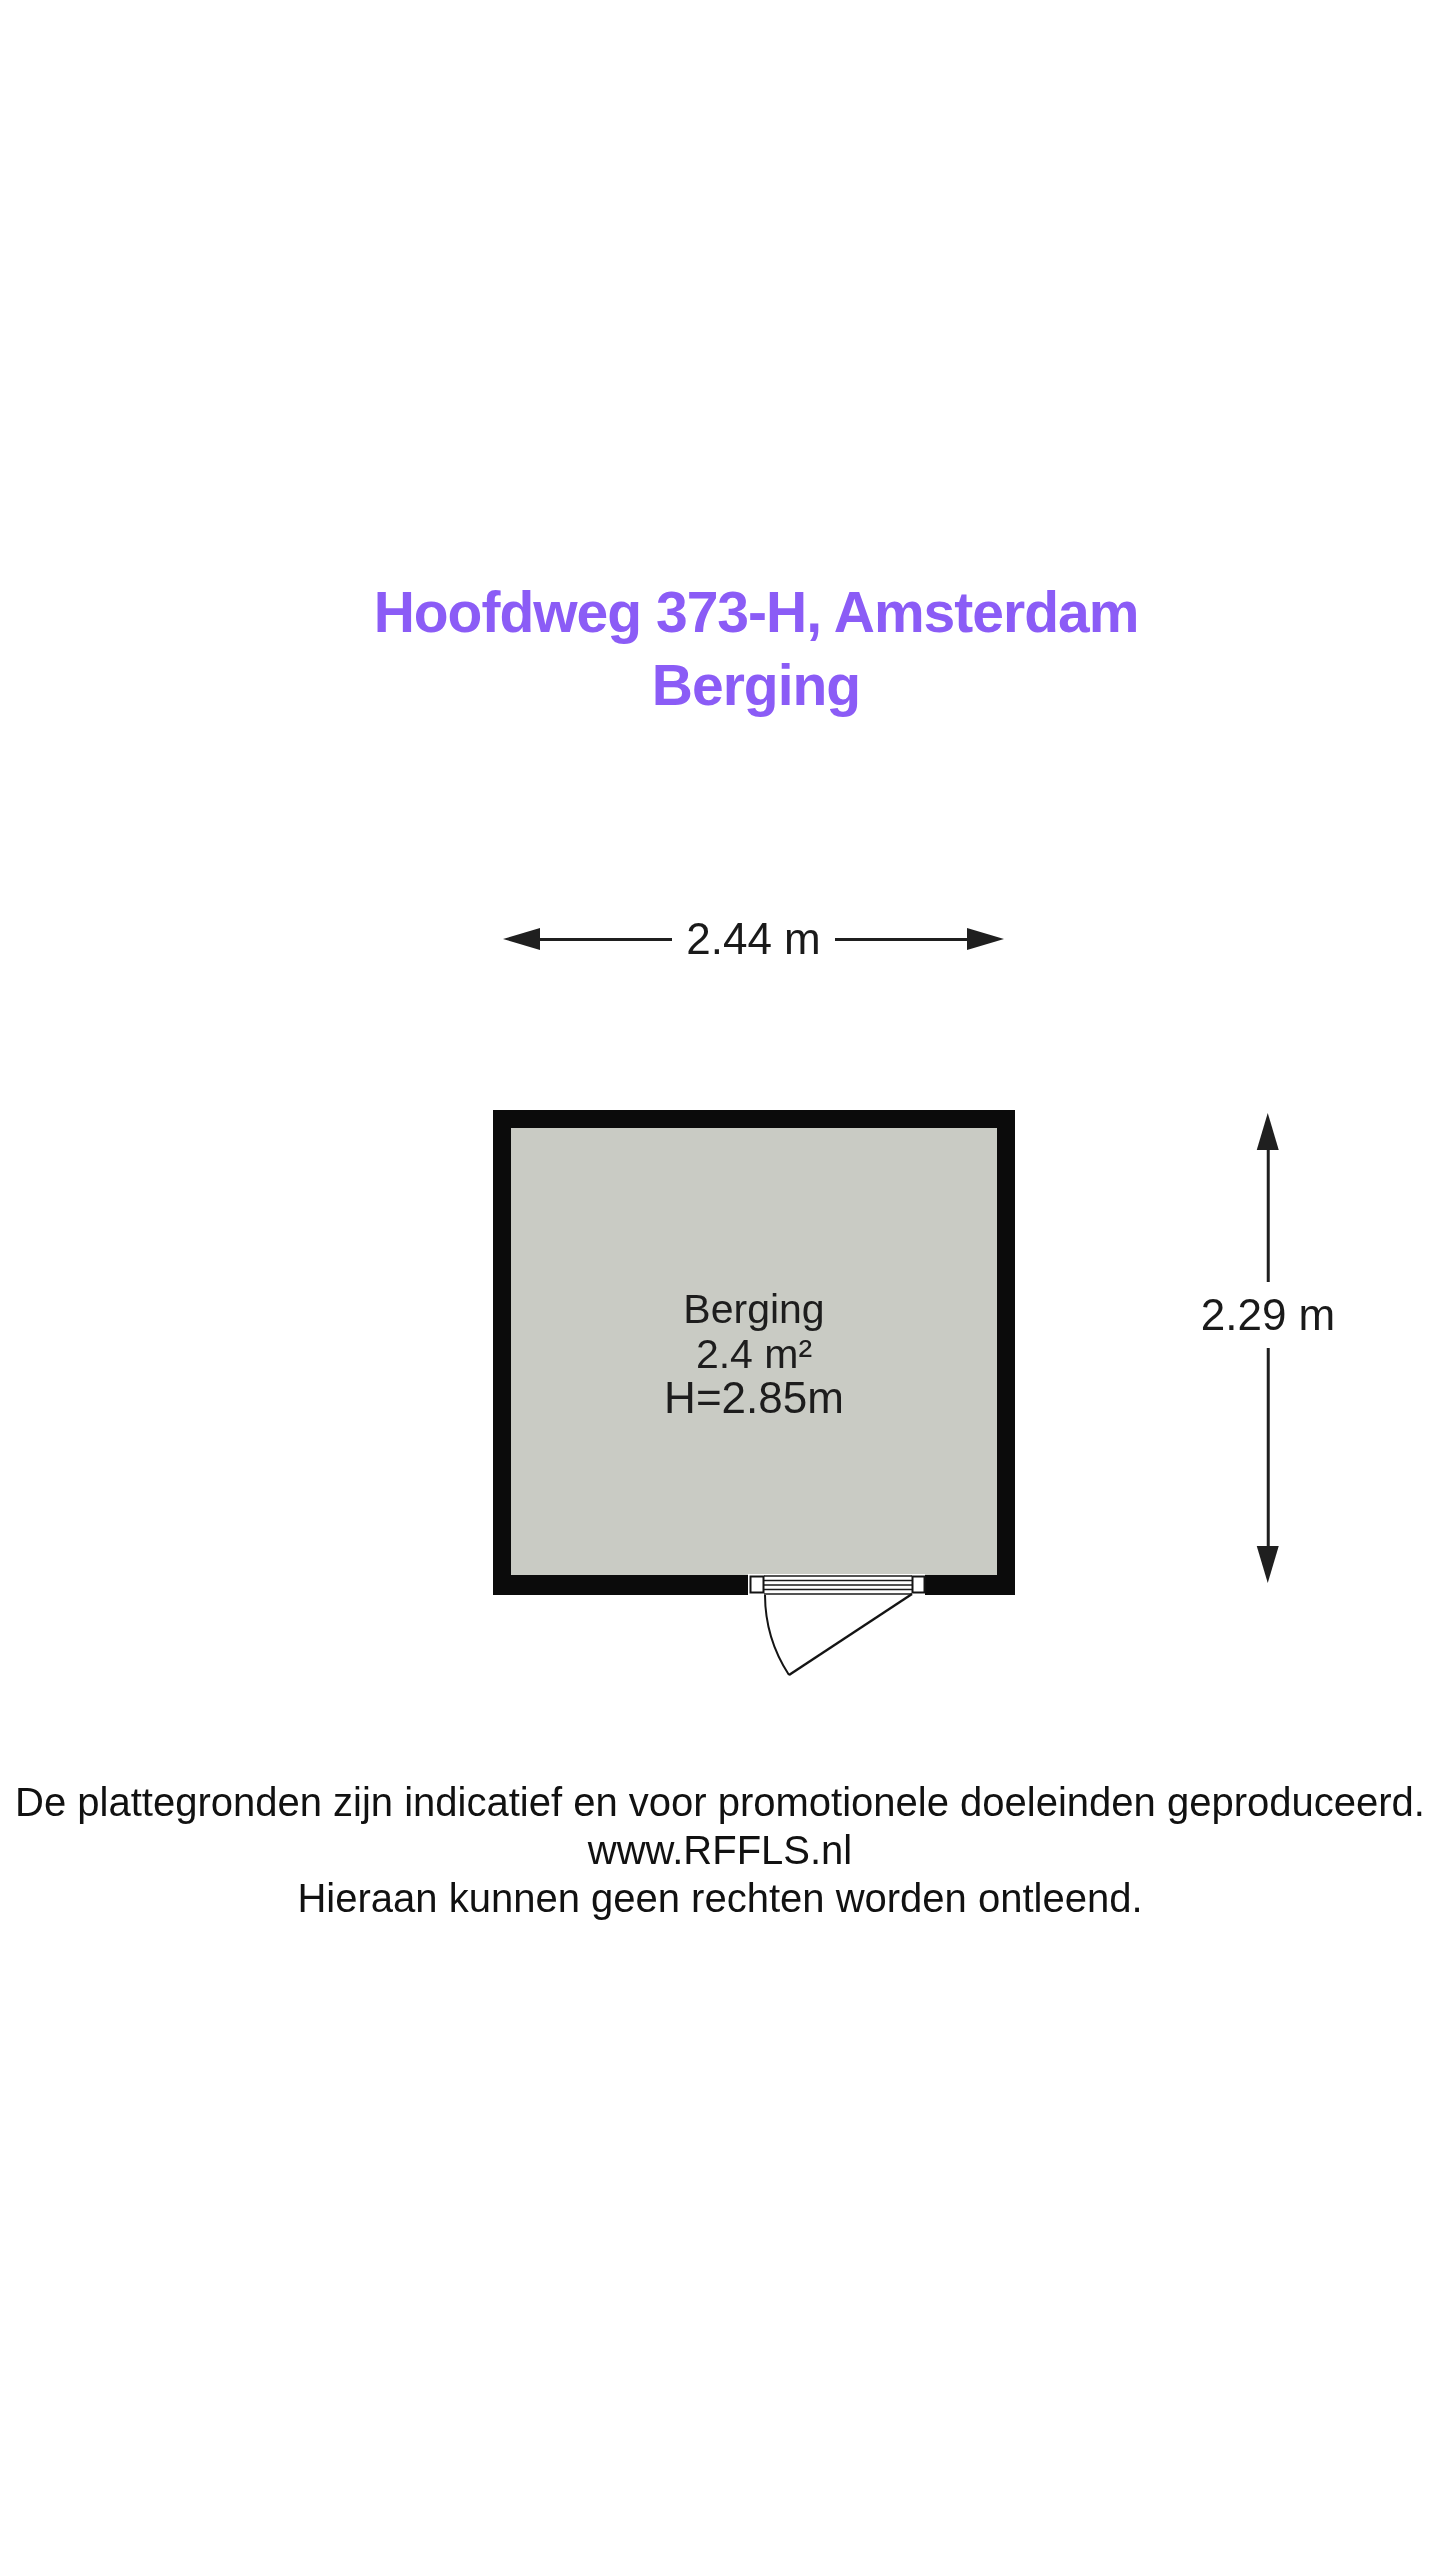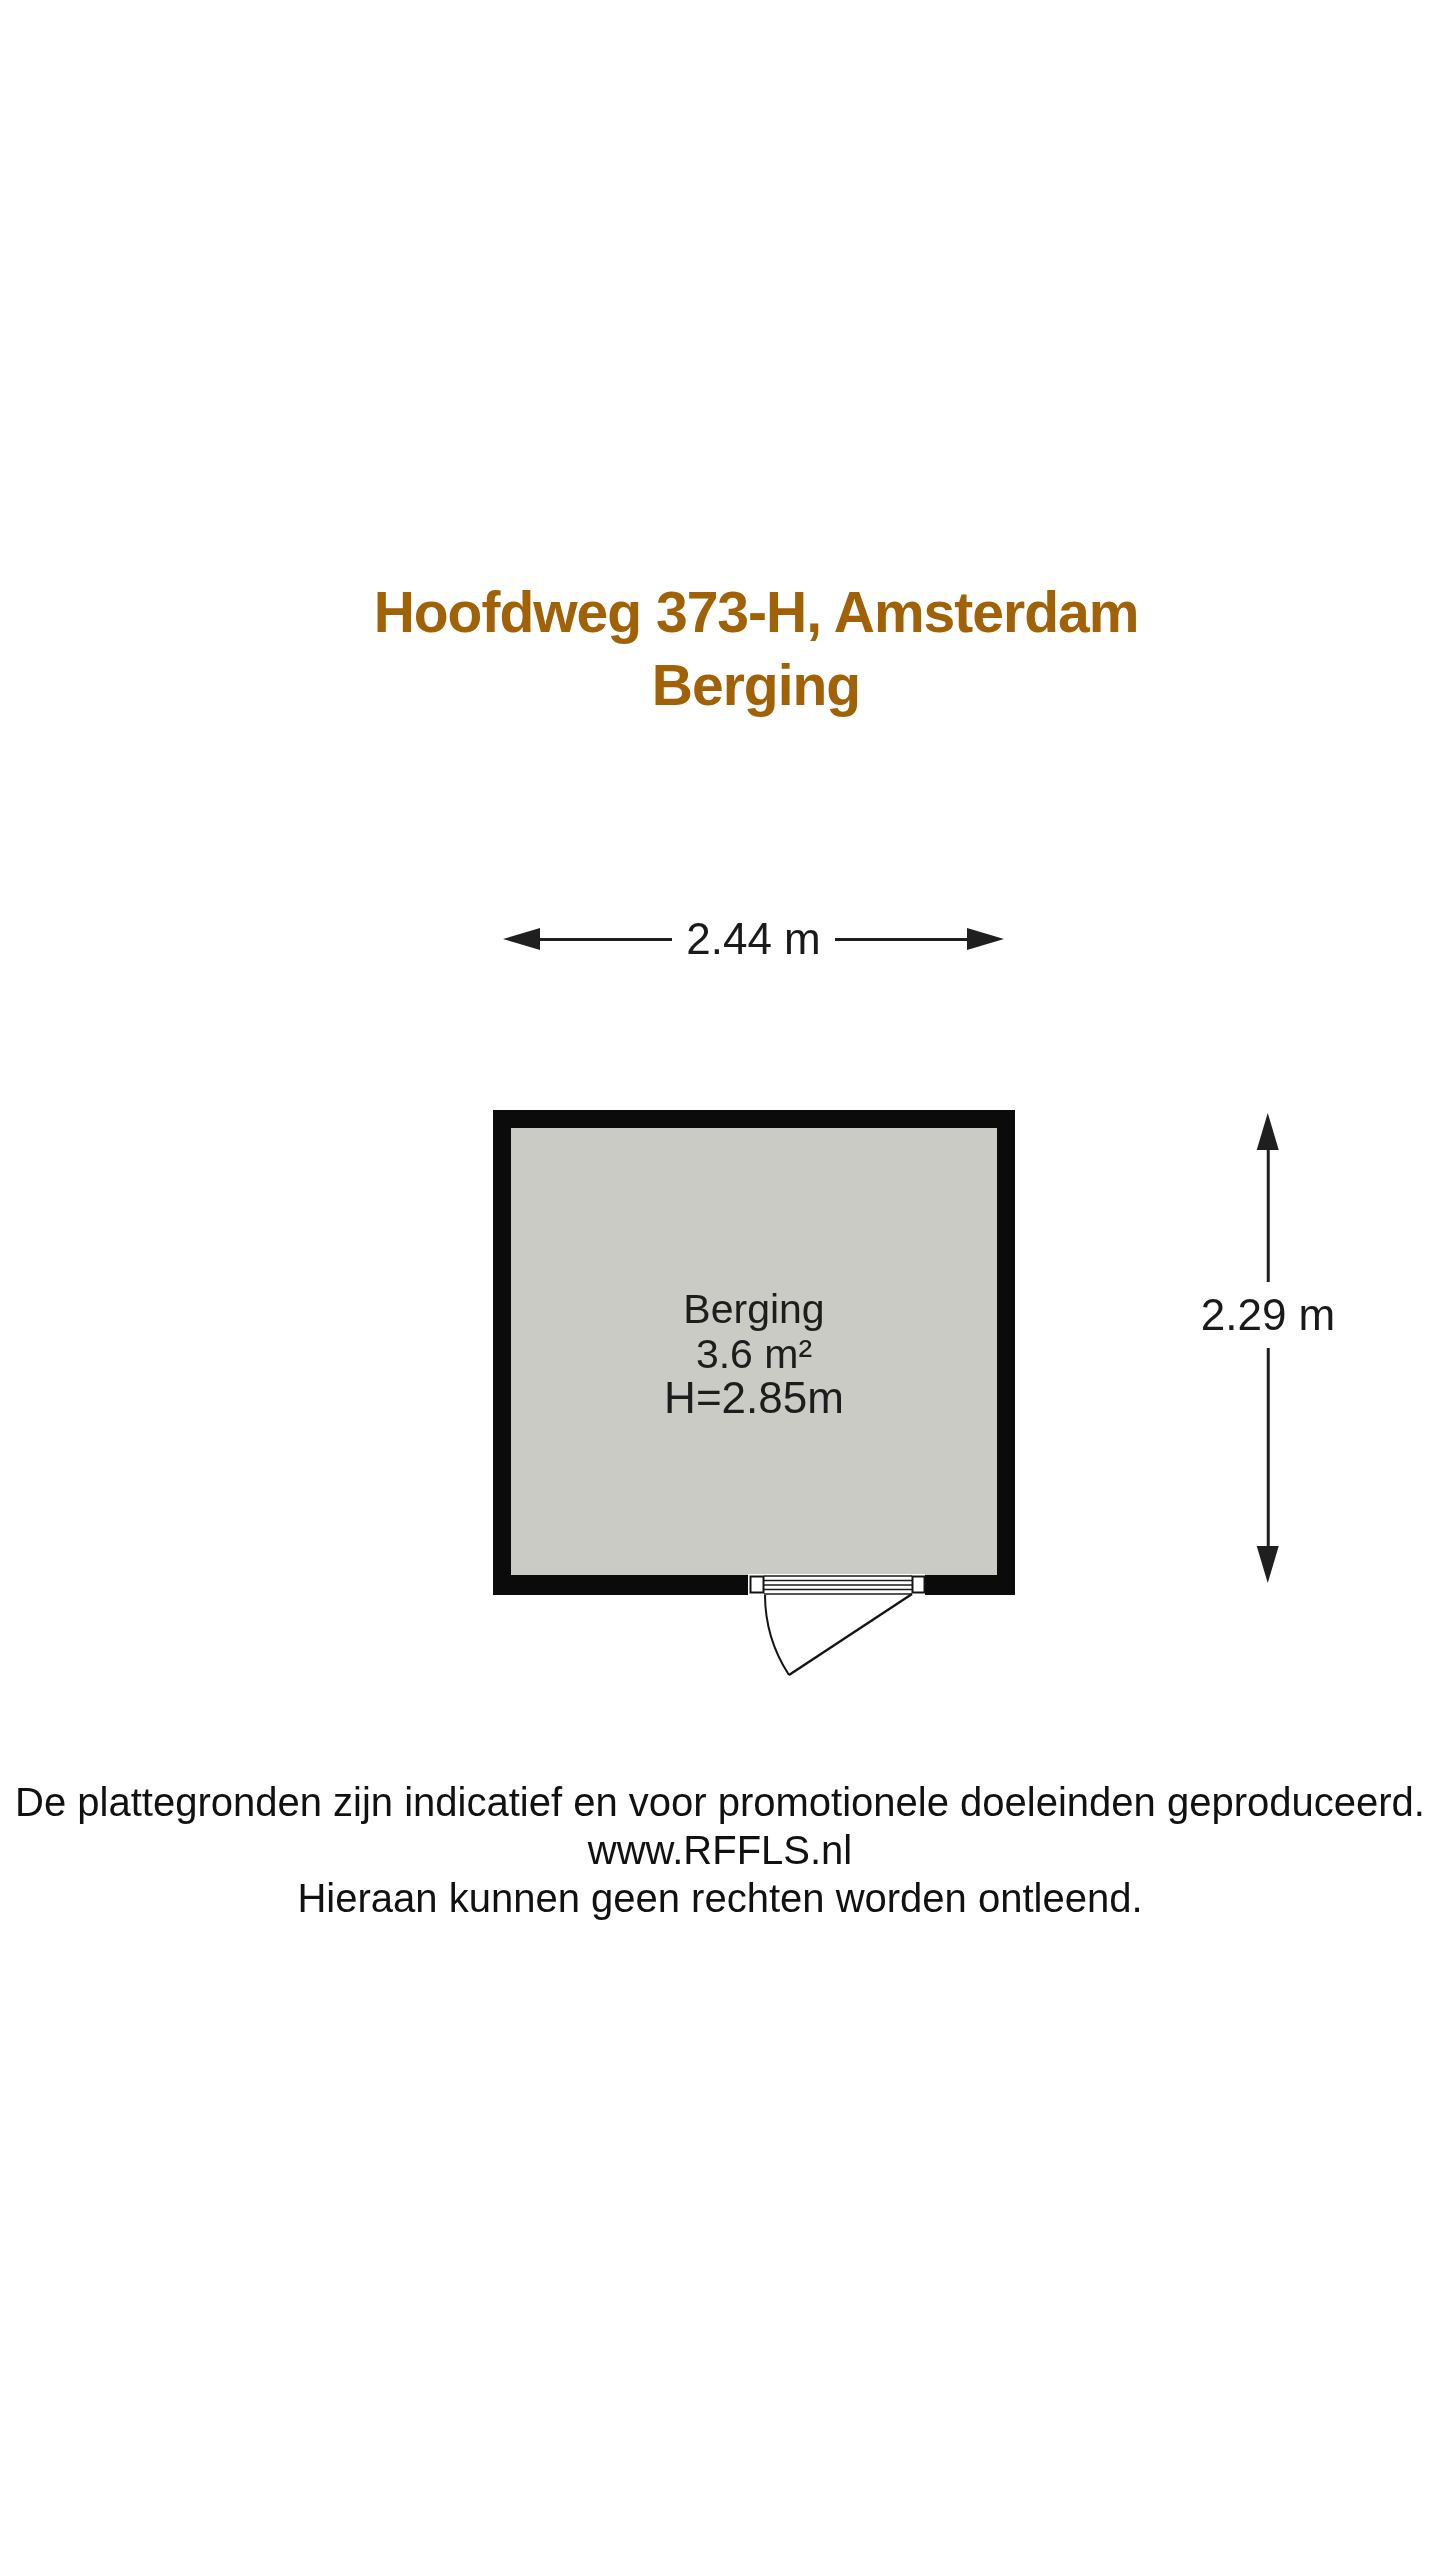--- a/index.html
+++ b/index.html
@@ -13,21 +13,21 @@
   }
 
   
   .title-block {
     position: absolute;
     left: 756px;
     top: 576px;
     transform: translateX(-50%);
     text-align: center;
     white-space: nowrap;
-    color: #a16207;
+    color: #8b5cf6;
     font-weight: bold;
     font-size: 57px;
     line-height: 73px;
     letter-spacing: -1px;
   }
 
   
   .hdim {
     position: absolute;
     left: 503px;
@@ -143,21 +143,21 @@
     <rect x="257.5" y="466.5" width="13" height="16" fill="#ffffff" stroke-width="2" stroke="#141414"></rect>
     <rect x="419.5" y="466.5" width="12" height="16" fill="#ffffff" stroke-width="2" stroke="#141414"></rect>
 
     <path d="M 272 485 A 147 147 0 0 0 296 565" fill="none" stroke-width="2" stroke="#141414"></path>
 
     <line x1="419" y1="484" x2="296" y2="565" stroke-width="2.4" stroke="#141414"></line>
   </svg>
 
   <div class="room-labels">
     <div class="room-name">Berging</div>
-    <div class="room-area">3.6 m²</div>
+    <div class="room-area">2.4 m²</div>
     <div class="room-h">H=2.85m</div>
   </div>
 
   <div class="vdim">
     <div class="tri-up"></div>
     <div class="vline seg-top"></div>
     <div class="dim-label">2.29 m</div>
     <div class="vline seg-bottom"></div>
     <div class="tri-down"></div>
   </div>

